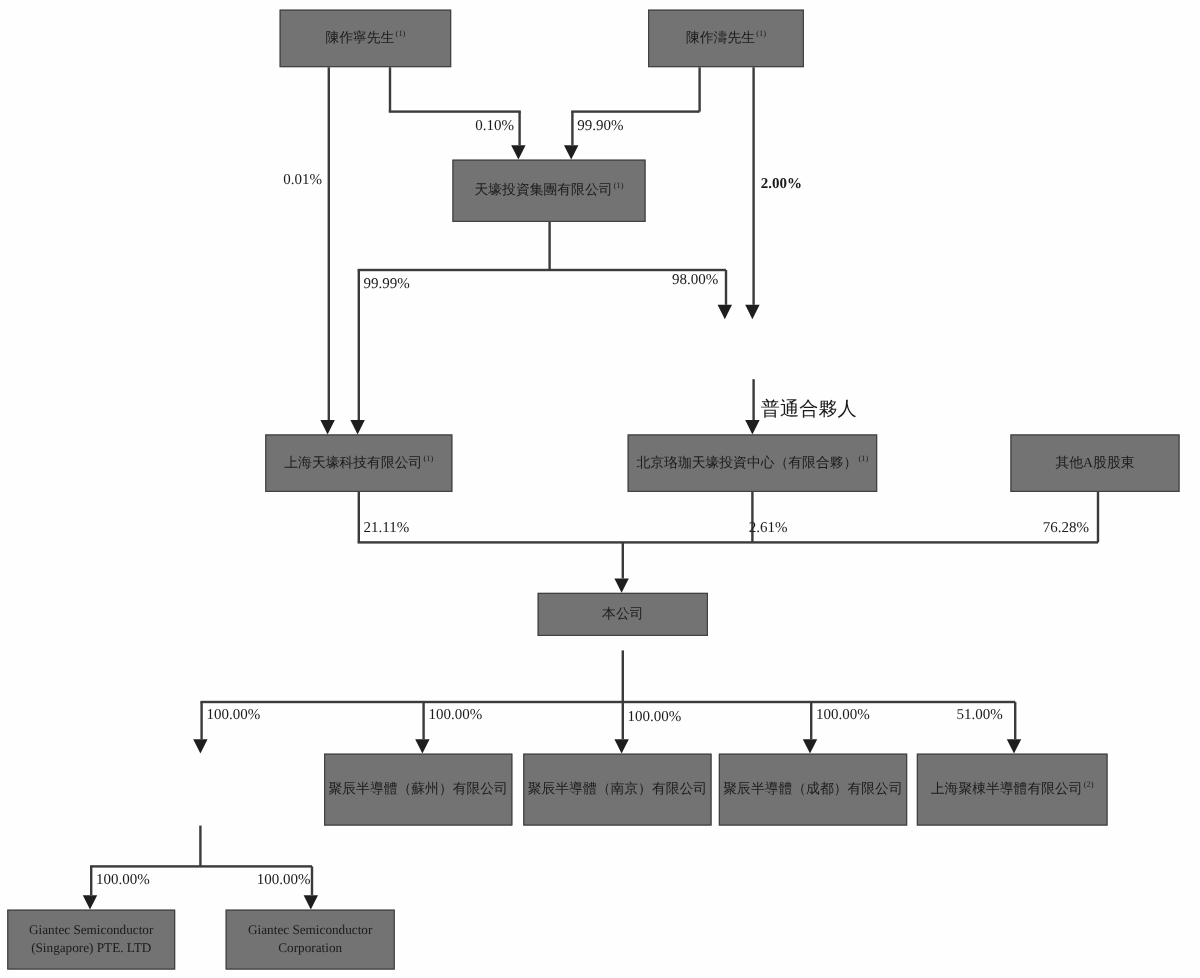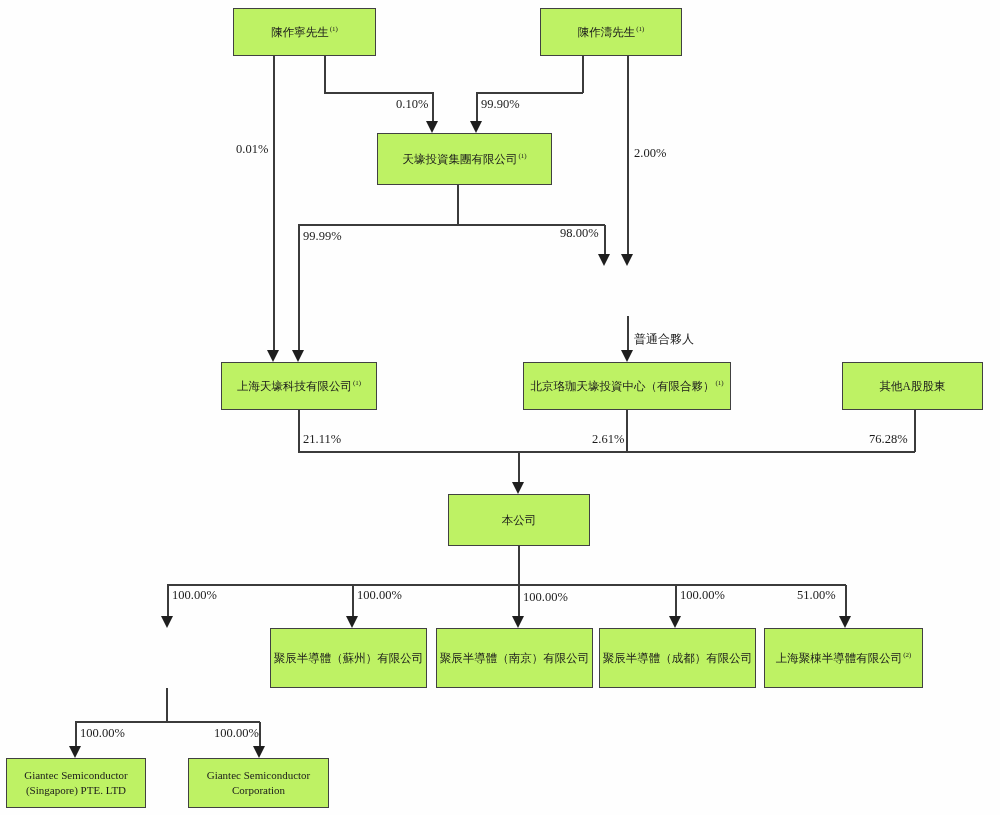--- a/index.html
+++ b/index.html
@@ -1,35 +1,35 @@
 <!DOCTYPE html>
 <html><head>
 <meta charset="utf-8">
 <style>
   html,body{margin:0;padding:0;background:#ffffff;}
   #canvas{
     position:relative;width:1000px;height:815px;background:#fefefe;
     font-family:"Liberation Serif","DejaVu Serif",serif;color:#1b1b1b;
   }
   .node{
-    position:absolute;box-sizing:border-box;border:1.5px solid #414141;background:#bef264;
+    position:absolute;box-sizing:border-box;border:1.5px solid #414141;background:#737373;
     display:flex;align-items:center;justify-content:center;text-align:center;
     font-size:11.5px;line-height:1.25;white-space:nowrap;
   }
   .node.en{font-size:11px;white-space:normal;line-height:1.35;}
   .node sup{font-size:7px;line-height:0;vertical-align:super;margin-left:1px;}
   .vl{position:absolute;width:1.5px;background:#3b3b3b;}
   .hl{position:absolute;height:1.5px;background:#3b3b3b;}
   .arr{
     position:absolute;width:0;height:0;
     border-left:6.5px solid transparent;border-right:6.5px solid transparent;
     border-top:12px solid #1e1e1e;
   }
   .lbl{position:absolute;font-size:12.5px;white-space:nowrap;}
-  .lbl.cn{font-size:12px;}
+  .lbl.cn{font-size:16px;}
 </style>
 </head>
 <body>
 
 <div id="canvas">
 
   <div class="vl" style="left:273px;top:56px;height:294px;"></div>
   <div class="vl" style="left:324px;top:56px;height:37px;"></div>
   <div class="hl" style="left:324px;top:92px;width:110px;"></div>
   <div class="vl" style="left:432px;top:93px;height:28px;"></div>
@@ -71,54 +71,54 @@
   <div class="arr" style="left:346px;top:616px;"></div>
   <div class="arr" style="left:512px;top:616px;"></div>
   <div class="arr" style="left:669px;top:616px;"></div>
   <div class="arr" style="left:839px;top:616px;"></div>
   <div class="arr" style="left:69px;top:746px;"></div>
   <div class="arr" style="left:253px;top:746px;"></div>
 
   <div class="lbl" style="left:236px;top:142px;">0.01%</div>
   <div class="lbl" style="left:396px;top:97px;">0.10%</div>
   <div class="lbl" style="left:481px;top:97px;">99.90%</div>
-  <div class="lbl" style="left:634px;top:146px;">2.00%</div>
+  <div class="lbl" style="left:634px;top:146px;font-weight:bold;">2.00%</div>
   <div class="lbl" style="left:303px;top:229px;">99.99%</div>
   <div class="lbl" style="left:560px;top:226px;">98.00%</div>
   <div class="lbl cn" style="left:634px;top:331px;">普通合夥人</div>
   <div class="lbl" style="left:303px;top:432px;">21.11%</div>
-  <div class="lbl" style="left:592px;top:432px;">2.61%</div>
+  <div class="lbl" style="left:624px;top:432px;">2.61%</div>
   <div class="lbl" style="left:869px;top:432px;">76.28%</div>
   <div class="lbl" style="left:172px;top:588px;">100.00%</div>
   <div class="lbl" style="left:357px;top:588px;">100.00%</div>
   <div class="lbl" style="left:523px;top:590px;">100.00%</div>
   <div class="lbl" style="left:680px;top:588px;">100.00%</div>
   <div class="lbl" style="left:797px;top:588px;">51.00%</div>
   <div class="lbl" style="left:80px;top:726px;">100.00%</div>
   <div class="lbl" style="left:214px;top:726px;">100.00%</div>
 
   <div class="node" style="left:233px;top:8px;width:143px;height:48px;">
     <span><span>陳作寧先生</span><sup>(1)</sup></span>
   </div>
-  <div class="node" style="left:540px;top:8px;width:142px;height:48px;">
+  <div class="node" style="left:540px;top:8px;width:130px;height:48px;">
     <span><span>陳作濤先生</span><sup>(1)</sup></span>
   </div>
-  <div class="node" style="left:377px;top:133px;width:175px;height:52px;">
+  <div class="node" style="left:377px;top:133px;width:161px;height:52px;">
     <span><span>天壕投資集團有限公司</span><sup>(1)</sup></span>
   </div>
   <div class="node" style="left:221px;top:362px;width:156px;height:48px;">
     <span><span>上海天壕科技有限公司</span><sup>(1)</sup></span>
   </div>
   <div class="node" style="left:523px;top:362px;width:208px;height:48px;">
     <span><span>北京珞珈天壕投資中心（有限合夥）</span><sup>(1)</sup></span>
   </div>
   <div class="node" style="left:842px;top:362px;width:141px;height:48px;">
     <span><span>其他A股股東</span></span>
   </div>
-  <div class="node" style="left:448px;top:494px;width:142px;height:52px;">
+  <div class="node" style="left:448px;top:494px;width:142px;height:36px;">
     <span><span>本公司</span></span>
   </div>
   <div class="node" style="left:270px;top:628px;width:157px;height:60px;">
     <span><span>聚辰半導體（蘇州）有限公司</span></span>
   </div>
   <div class="node" style="left:599px;top:628px;width:157px;height:60px;">
     <span><span>聚辰半導體（成都）有限公司</span></span>
   </div>
   <div class="node" style="left:436px;top:628px;width:157px;height:60px;">
     <span><span>聚辰半導體（南京）有限公司</span></span>

